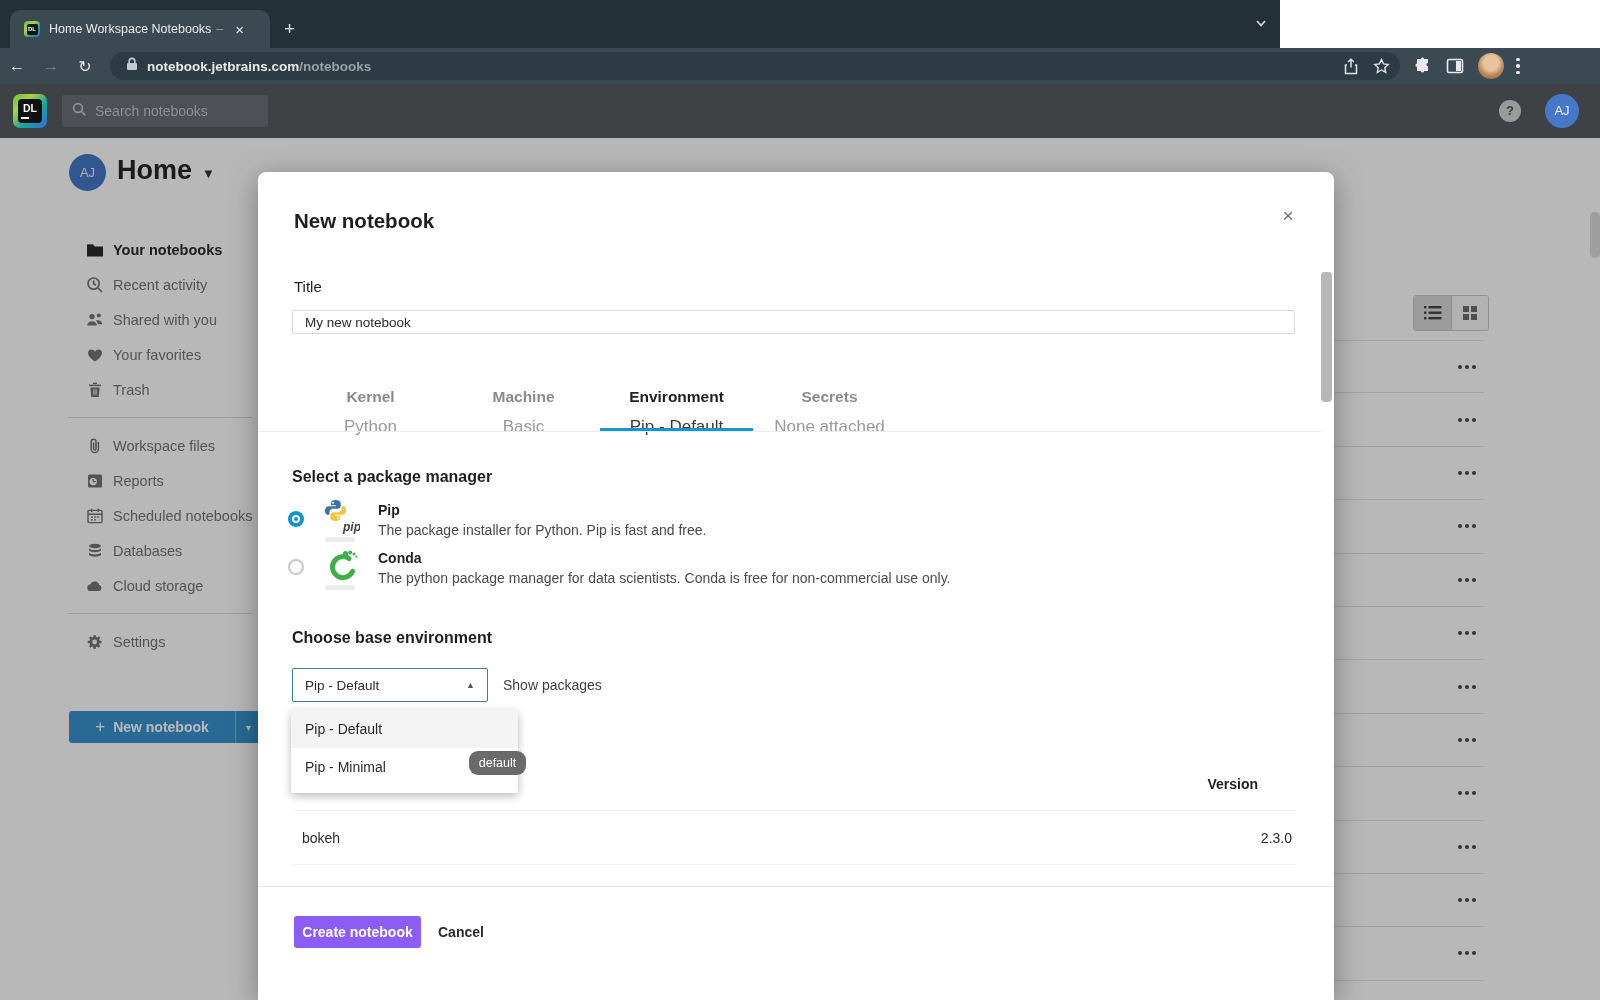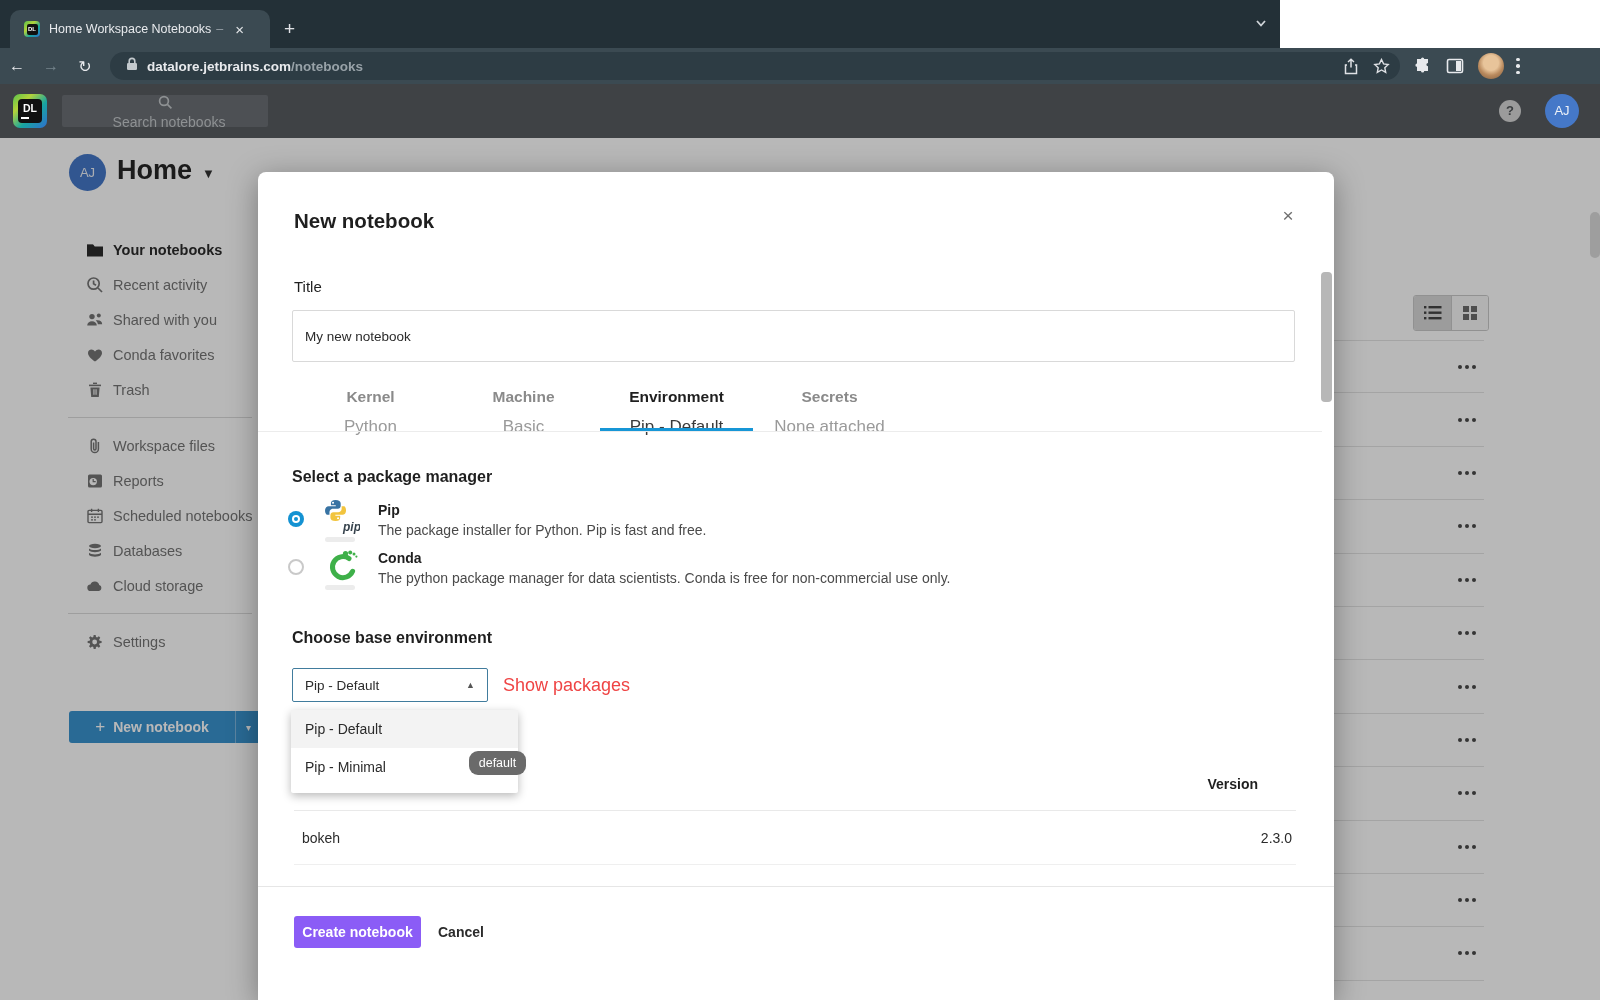--- a/index.html
+++ b/index.html
@@ -37,21 +37,21 @@
   
   #appbar { left:0; top:84px; width:1600px; height:54px; background:#3f4245;
     display:flex; align-items:center; }
   #dl-logo { width:34px; height:34px; margin-left:13px; border-radius:7px;
     background:linear-gradient(135deg,#59c24b 0%,#b3d23a 28%,#18a5a0 60%,#2f6fd0 100%);
     display:flex; align-items:center; justify-content:center; }
   #dl-logo-inner { width:24px; height:24px; background:#111; border-radius:4px;
     color:#fff; font-size:10.5px; font-weight:700; text-align:center; line-height:13px; padding-top:3px; }
   #dl-logo-inner .ul { display:block; width:8px; height:2px; background:#fff; margin:2px 0 0 3px; }
   #search { margin-left:15px; width:206px; height:32px; background:#4d5054; border-radius:2px;
-    display:flex; align-items:center; padding:0 10px;flex-direction:column; }
+    display:flex; align-items:center; padding:0 10px; }
   #search-ph { color:#8e9193; font-size:14px; margin-left:8px; }
   #appbar .spacer { flex:1; }
   #help { width:22px; height:22px; border-radius:50%; background:#9b9b9b; color:#3b3e40;
     font-size:13px; font-weight:700; text-align:center; line-height:22px; }
   #app-avatar { width:34px; height:34px; border-radius:50%; background:#4578c8; color:#eef2f8;
     font-size:13px; text-align:center; line-height:34px; margin:0 21px 0 24px; }
 
   
   #page { left:0; top:138px; width:1600px; height:862px; background:#fff; }
   #ws-avatar { left:69px; top:16px; width:37px; height:37px; border-radius:50%;
@@ -92,21 +92,21 @@
   #page-scroll-thumb { left:1590px; top:212px; width:10px; height:46px; background:#9e9e9e;
     border-radius:5px; }
 
   
   #modal { left:258px; top:172px; width:1076px; height:828px; background:#fff;
     border-radius:8px 8px 0 0; box-shadow:0 6px 30px rgba(0,0,0,.35); }
   #modal-title { left:36px; top:37px; font-size:20.5px; font-weight:700; color:#1f1f1f; }
   #modal-close { left:1018px; top:32px; font-size:19px; color:#6f6f6f; width:24px; height:24px;
     text-align:center; line-height:24px; }
   #title-label { left:36px; top:106px; font-size:15px; color:#1f1f1f; }
-  #title-input { left:34px; top:138px; width:1003px; height:52px; border:1px solid #d9d9d9;
+  #title-input { left:34px; top:138px; width:1003px; height:24px; border:1px solid #d9d9d9;
     border-radius:2px; display:flex; align-items:center; padding-left:12px; font-size:13.5px;
     color:#2b2b2b; background:#fff; }
 
   #tabs { left:36px; top:196px; width:612px; height:64px; display:flex; }
   .tab { width:153px; height:64px; text-align:center; position:relative; }
   .tab .lbl { margin-top:20px; font-size:15.5px; font-weight:700; color:#8a8a8a; }
   .tab .sub { margin-top:11px; font-size:17px; color:#9a9a9a; }
   .tab.active .lbl { color:#1f1f1f; }
   .tab.active .sub { color:#3a3a3a; }
   .tab.active .uline { position:absolute; left:0; bottom:0; width:153px; height:4px;
@@ -131,21 +131,21 @@
   .pm-name { font-size:14px; font-weight:700; color:#1f1f1f; margin-top:4px; }
   .pm-desc { font-size:14px; color:#4a4a4a; margin-top:4px; }
 
   #env-heading { left:34px; top:457px; }
   #env-select { left:34px; top:496px; width:196px; height:34px; border:1px solid #417c9d;
     border-radius:2px; background:#fff; display:flex; align-items:center; padding:0 12px;
     font-size:13.5px; color:#2b2b2b; }
   #env-select .spacer { flex:1; }
   #env-select-caret { font-size:9px; color:#555; }
   #show-packages { left:245px; top:496px; height:34px; display:flex; align-items:center;
-    font-size:18px; color:#ef4444; }
+    font-size:14px; color:#404040; }
   #env-menu { left:33px; top:538px; width:227px; background:#fff; border-radius:2px;
     box-shadow:0 3px 10px rgba(0,0,0,.28); z-index:3; padding-bottom:7px; }
   .menu-item { height:38px; display:flex; align-items:center; padding-left:14px;
     font-size:14px; color:#2b2b2b; }
   .menu-item.hl { background:#f3f3f3; }
   #default-badge { left:211px; top:579px; width:57px; height:24px; background:#6a6a6a;
     border-radius:9px; color:#fff; font-size:12.5px; text-align:center; line-height:24px; z-index:4; }
 
   #pkg-version-h { right:76px; top:604px; font-size:14px; font-weight:700; color:#1f1f1f; }
   #pkg-div1 { left:36px; top:638px; width:1002px; height:1px; background:#e9e9e9; }
@@ -188,21 +188,21 @@
     <span class="navbtn">←</span>
     <span class="navbtn disabled">→</span>
     <span class="navbtn">↻</span>
     <div id="urlpill">
       <span>
         <svg width="12" height="14" viewBox="0 0 12 14">
             <rect x="1" y="6" width="10" height="7" rx="1.2" fill="#c3c9cd"></rect>
             <path d="M3.2 6V4.2a2.8 2.8 0 0 1 5.6 0V6" fill="none" stroke="#c3c9cd" stroke-width="1.6"></path>
           </svg>
       </span>
-      <span id="url-host">datalore.jetbrains.com</span>
+      <span id="url-host">notebook.jetbrains.com</span>
         <span id="url-path">/notebooks</span>
       <span class="spacer"></span>
       <span class="pill-ic">
         <svg width="16" height="17" viewBox="0 0 16 17">
             <path d="M8 1.5v8M5 4l3-2.8L11 4" fill="none" stroke="#dfe1e5" stroke-width="1.5"></path>
             <path d="M4 7H2.5v8.5h11V7H12" fill="none" stroke="#dfe1e5" stroke-width="1.5"></path>
           </svg>
       </span>
       <span class="pill-ic">
         <svg width="17" height="17" viewBox="0 0 17 17">
@@ -282,21 +282,21 @@
             </svg>
           </span>
           <span>Shared with you</span>
         </div>
         <div class="sb-item">
           <span class="ic">
             <svg viewBox="0 0 18 18" fill="currentColor">
               <path d="M9 15.6C4.6 12.2 2 9.7 2 6.9 2 5 3.5 3.5 5.4 3.5c1.4 0 2.7.8 3.6 2 .9-1.2 2.2-2 3.6-2C14.5 3.5 16 5 16 6.9c0 2.8-2.6 5.3-7 8.7z"></path>
             </svg>
           </span>
-          <span>Conda favorites</span>
+          <span>Your favorites</span>
         </div>
         <div class="sb-item">
           <span class="ic">
             <svg viewBox="0 0 18 18" fill="currentColor">
               <rect x="3" y="3.6" width="12" height="1.6"></rect>
               <rect x="7" y="1.6" width="4" height="1.4"></rect>
               <path d="M4.4 6.4h9.2L12.8 16H5.2zM7.4 8.2v5.6h1.1V8.2zm2.1 0v5.6h1.1V8.2z" fill-rule="evenodd"></path>
             </svg>
           </span>
           <span>Trash</span>

